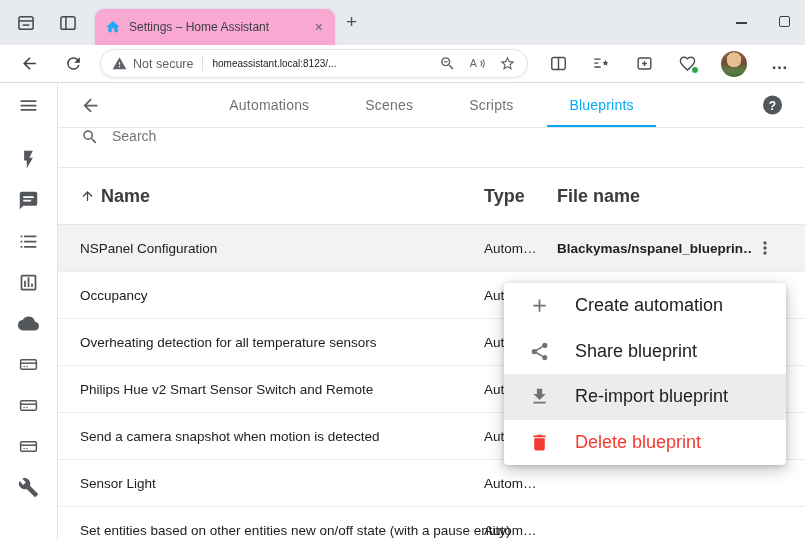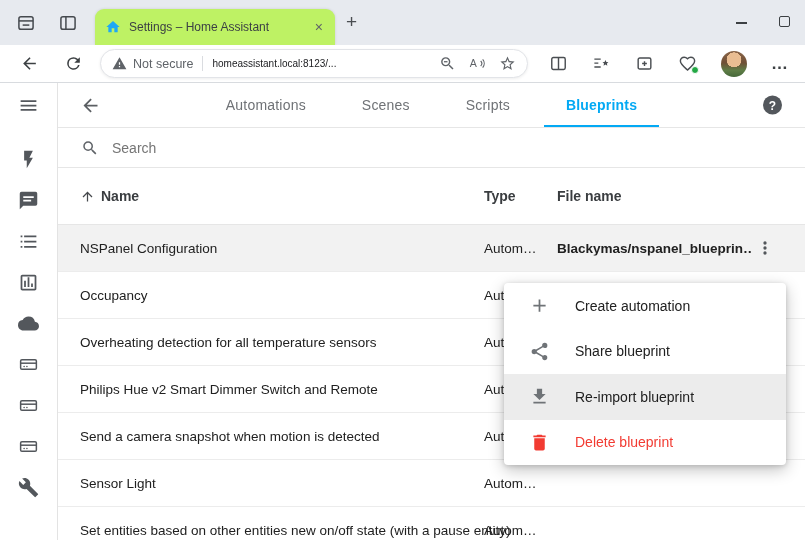--- a/index.html
+++ b/index.html
@@ -6,21 +6,21 @@
   html,body { width:805px; height:540px; overflow:hidden; background:#fff;
               font-family:"Liberation Sans", sans-serif; }
   .screen { position:relative; width:805px; height:540px; background:#fff; overflow:hidden;
             --accent:#03a9f4; --danger:#f23b32; --muted:#727272; --line:#e6e6e6; }
   svg { display:block; }
 
   
   .titlebar { position:absolute; top:0; left:0; right:0; height:45px; background:#e7eaef; }
   .tb-btn { position:absolute; top:13px; width:20px; height:20px; color:#45494e; }
   .tb-btn.b1 { left:16px; } .tb-btn.b2 { left:58px; }
-  .btab { position:absolute; left:95px; top:9px; width:240px; height:36px; background:#bef264;
+  .btab { position:absolute; left:95px; top:9px; width:240px; height:36px; background:#f9a8d4;
           border-radius:9px 9px 0 0; display:flex; align-items:center; gap:8px; padding:0 10px;
           font-size:12px; color:#3b3f44; box-shadow:0 0 3px rgba(0,0,0,.12); }
   .btab .fav { width:16px; height:16px; flex:0 0 auto; }
   .btab .ttl { white-space:nowrap; overflow:hidden; text-overflow:ellipsis; flex:1; }
   .btab .cls { font-size:14px; color:#5f6368; padding:0 2px; }
   .newtab { position:absolute; left:346px; top:11px; font-size:19px; color:#4a4e52; }
   .win-min { position:absolute; right:58px; top:22px; width:11px; height:2px; background:#3c4043; }
   .win-max { position:absolute; right:15px; top:16px; width:11px; height:11px; border:1.3px solid #3c4043; border-radius:2px; }
 
   
@@ -55,55 +55,55 @@
   .sidebar svg { width:21px; height:21px; }
   .sidebar .first { margin-top:13px; }
   .main { flex:1; display:flex; flex-direction:column; position:relative; min-width:0; }
 
   .ha-header { height:45px; border-bottom:1px solid var(--line); position:relative;
                display:flex; align-items:center; flex:0 0 auto; }
   .ha-back { width:21px; height:21px; color:#5b5f63; margin-left:22px; z-index:2; }
   .tabs { position:absolute; left:0; right:0; top:0; bottom:0; display:flex; justify-content:center; }
   .tab-item { padding:0 28px; display:flex; align-items:center; font-size:14px; color:#6f7276;
               position:relative; letter-spacing:.2px; }
-  .tab-item.active { color:var(--accent); font-weight:bold; }
+  .tab-item.active { color:var(--accent); font-weight:normal; }
   .tab-item.active::after { content:""; position:absolute; left:6px; right:6px; bottom:0;
                             height:2px; background:var(--accent); }
   .help { position:absolute; right:23px; top:50%; transform:translateY(-50%); width:19px; height:19px;
           border-radius:50%; background:#53575c; color:#fff; font-size:12px; font-weight:bold;
           display:flex; align-items:center; justify-content:center; }
 
-  .searchbar { height:40px; border-bottom:1px solid var(--line); display:flex; align-items:center;
+  .searchbar { height:40px; border-bottom:1px solid var(--line); display:flex; 
                padding-left:23px; gap:13px; flex:0 0 auto; }
   .searchbar svg { width:18px; height:18px; color:#5f6368; }
   .searchbar .ph { font-size:14px; color:#757575; }
 
   .thead { height:57px; border-bottom:1px solid var(--line); position:relative; flex:0 0 auto;
-           font-size:14px; color:#3a3d40; font-weight:bold; }
+           font-size:18px; color:#3a3d40; font-weight:bold; }
   .thead .cell { position:absolute; top:50%; transform:translateY(-50%); display:flex;
                  align-items:center; gap:6px; }
   .c-name { left:22px; } .c-type { left:426px; } .c-file { left:499px; }
   .thead svg { width:15px; height:15px; color:#45484c; }
 
   .row { height:47px; border-bottom:1px solid #ececec; position:relative; font-size:13.5px;
          color:#212121; flex:0 0 auto; background:#fff; }
   .row.selected { background:#f2f2f2; }
   .row .name { position:absolute; left:22px; top:50%; transform:translateY(-50%); white-space:nowrap; }
   .row .type { position:absolute; left:426px; top:50%; transform:translateY(-50%); white-space:nowrap; }
   .row .file { position:absolute; left:499px; top:50%; transform:translateY(-50%); white-space:nowrap;
                max-width:196px; overflow:hidden;font-weight:bold; }
   .row .kebab { position:absolute; left:697px; top:50%; transform:translateY(-50%);
                 width:20px; height:20px; color:#53575b; }
 
   
   .menu { position:absolute; left:504px; top:283px; width:282px; background:#fff; z-index:20;
           border-radius:4px; box-shadow:0 5px 16px rgba(0,0,0,.24), 0 1px 5px rgba(0,0,0,.16);
           overflow:hidden; }
   .mi { height:45.5px; display:flex; align-items:center; gap:25px; padding-left:25px;
-        font-size:14px; color:#212121; }
+        font-size:18px; color:#212121; }
   .mi svg { width:21px; height:21px; color:#6f7377; flex:0 0 auto; }
   .mi.hovered { background:#ececec; }
   .mi.danger { color:var(--danger); }
   .mi.danger svg { color:var(--danger); }
 </style>
 </head>
 <body>
 
 <div class="screen">
 
@@ -288,21 +288,21 @@
         <span class="name">Occupancy</span>
         <span class="type">Autom…</span>
         <span class="file"></span>
       </div>
       <div class="row">
         <span class="name">Overheating detection for all temperature sensors</span>
         <span class="type">Autom…</span>
         <span class="file"></span>
       </div>
       <div class="row">
-        <span class="name">Philips Hue v2 Smart Dimmer Switch and Remote</span>
+        <span class="name">Philips Hue v2 Smart Sensor Switch and Remote</span>
         <span class="type">Autom…</span>
         <span class="file"></span>
       </div>
       <div class="row">
         <span class="name">Send a camera snapshot when motion is detected</span>
         <span class="type">Autom…</span>
         <span class="file"></span>
       </div>
       <div class="row">
         <span class="name">Sensor Light</span>

